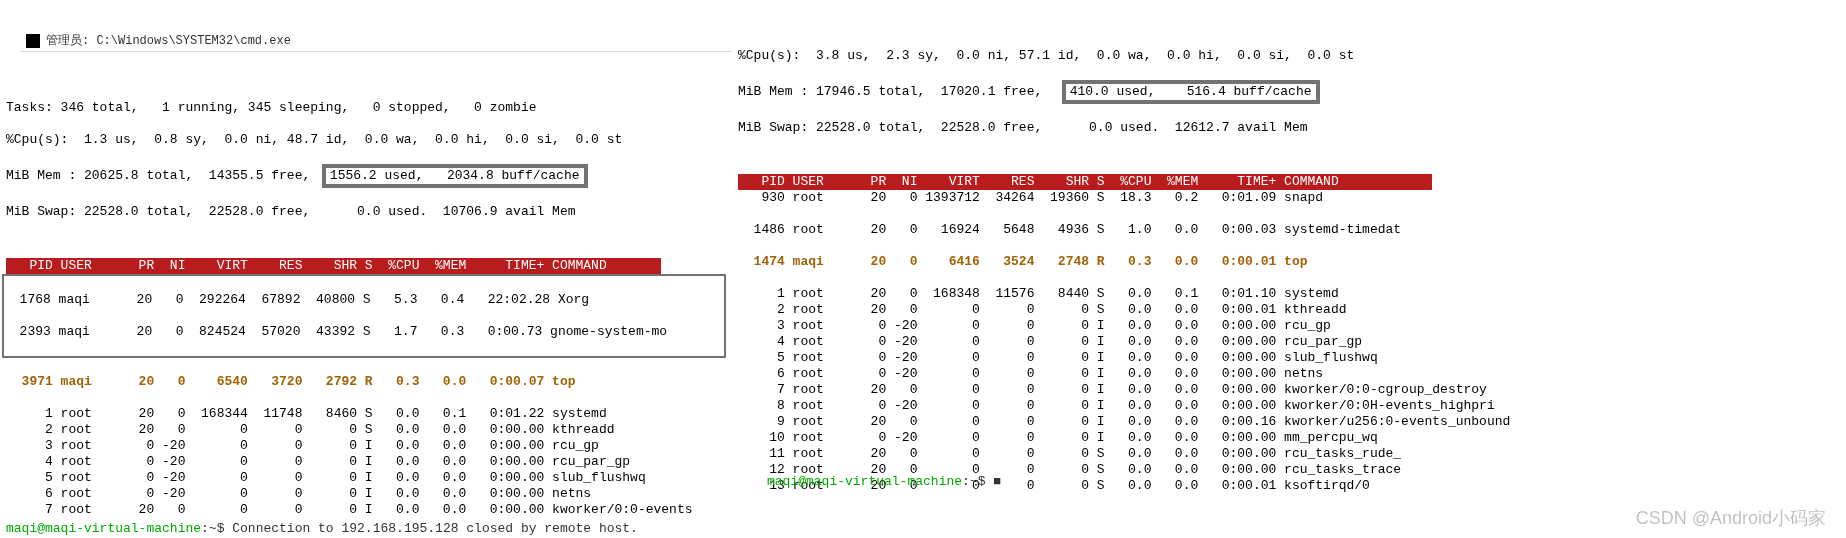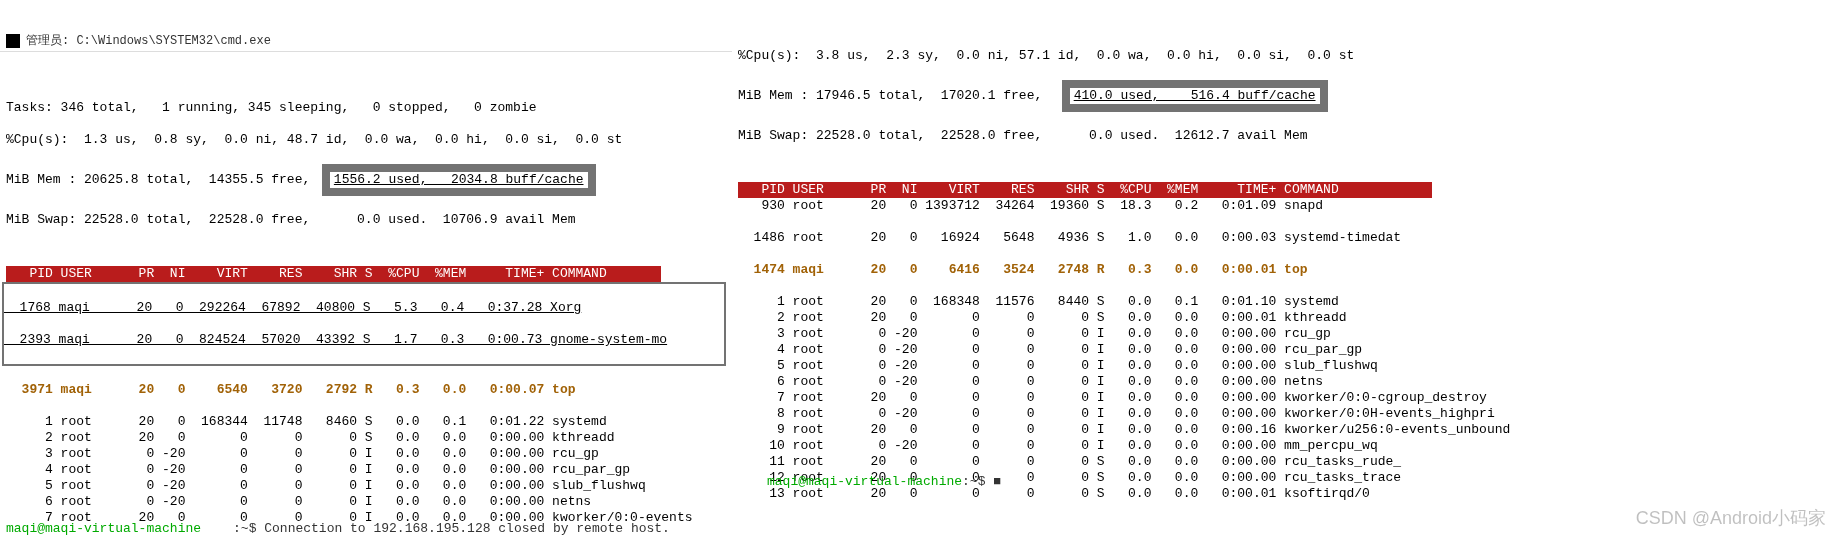--- a/index.html
+++ b/index.html
@@ -1,28 +1,28 @@
 <!DOCTYPE html>
 <html><head>
 <meta charset="utf-8">
 <style>
   * { margin:0; padding:0; box-sizing:border-box; }
   body { font-family:"Consolas","Courier New",monospace; font-size:13px; background:#fff; white-space:pre; overflow:hidden; width:1846px; height:538px; position:relative; }
   .pane { position:absolute; top:0; bottom:0; }
   .left { left:0; width:732px; }
   .right { left:732px; width:1114px; }
-  .titlebar { height:22px; background:#fff; border-bottom:1px solid #ddd; display:flex; align-items:center; padding:0 6px; gap:6px; }
+  .titlebar { height:22px; background:#fff; border-bottom:1px solid #ddd; display:flex; align-items:center; padding:0 6px; gap:6px;margin-left:20px; }
   .titlebar .icon { width:14px;height:14px;background:#000; display:inline-block;}
   .title-text { color:#333; font-size:12px; }
   .term { padding:2px 6px 0 6px; line-height:16px; }
   .header-row { background:#b91c1c; color:#fff; display:inline-block; }
   .dim { color:#a16207;font-weight:bold; }
-  .redbox { border:8px solid #737373; padding:0 4px; margin-left:-4px; display:inline-block;text-decoration:underline; }
+  .redbox { border:4px solid #737373; padding:0 4px; margin-left:-4px; display:inline-block; }
   .footer-left { color:#0a0; position:absolute; bottom:2px; left:6px; }
-  .footer-left .w { color:#333;margin-left:32px; }
+  .footer-left .w { color:#333; }
   .footer-right { color:#0a0; position:absolute; bottom:48px; left:6px;padding-left:29px; }
   .footer-right .w { color:#333; }
   .wm { position:absolute; right:20px; bottom:8px; color:rgba(0,0,0,.25); font-family:"Microsoft YaHei",sans-serif; font-size:18px;margin-top:48px; }
 </style>
 </head>
 <body>
 
 
 
 
@@ -32,21 +32,21 @@
     <span class="title-text">管理员: C:\Windows\SYSTEM32\cmd.exe</span>
   </div>
   <div class="term">
 <div>Tasks: 346 total,   1 running, 345 sleeping,   0 stopped,   0 zombie</div>
 <div>%Cpu(s):  1.3 us,  0.8 sy,  0.0 ni, 48.7 id,  0.0 wa,  0.0 hi,  0.0 si,  0.0 st</div>
 <div><span>MiB Mem : 20625.8 total,  14355.5 free,  </span><span class="redbox">1556.2 used,   2034.8 buff/cache</span></div>
 <div>MiB Swap: 22528.0 total,  22528.0 free,      0.0 used.  10706.9 avail Mem</div>
 <div style="height:6px"></div>
 <div class="header-row">   PID USER      PR  NI    VIRT    RES    SHR S  %CPU  %MEM     TIME+ COMMAND       </div>
 <div class="redbox" style="display:block;padding:0;border-width:2px;">
-<div>  1768 maqi      20   0  292264  67892  40800 S   5.3   0.4   0:37.28 Xorg</div>
+<div>  1768 maqi      20   0  292264  67892  40800 S   5.3   0.4   22:02.28 Xorg</div>
 <div>  2393 maqi      20   0  824524  57020  43392 S   1.7   0.3   0:00.73 gnome-system-mo</div>
 </div>
 <div class="dim">  3971 maqi      20   0    6540   3720   2792 R   0.3   0.0   0:00.07 top</div>
 <div id="lrows"><div>     1 root      20   0  168344  11748   8460 S   0.0   0.1   0:01.22 systemd</div><div>     2 root      20   0       0      0      0 S   0.0   0.0   0:00.00 kthreadd</div><div>     3 root       0 -20       0      0      0 I   0.0   0.0   0:00.00 rcu_gp</div><div>     4 root       0 -20       0      0      0 I   0.0   0.0   0:00.00 rcu_par_gp</div><div>     5 root       0 -20       0      0      0 I   0.0   0.0   0:00.00 slub_flushwq</div><div>     6 root       0 -20       0      0      0 I   0.0   0.0   0:00.00 netns</div><div>     7 root      20   0       0      0      0 I   0.0   0.0   0:00.00 kworker/0:0-events</div></div>
   </div>
   <div class="footer-left"><span>maqi@maqi-virtual-machine</span><span class="w">:~$ Connection to 192.168.195.128 closed by remote host.</span></div>
 </div>
 
 
 <div class="pane right">

